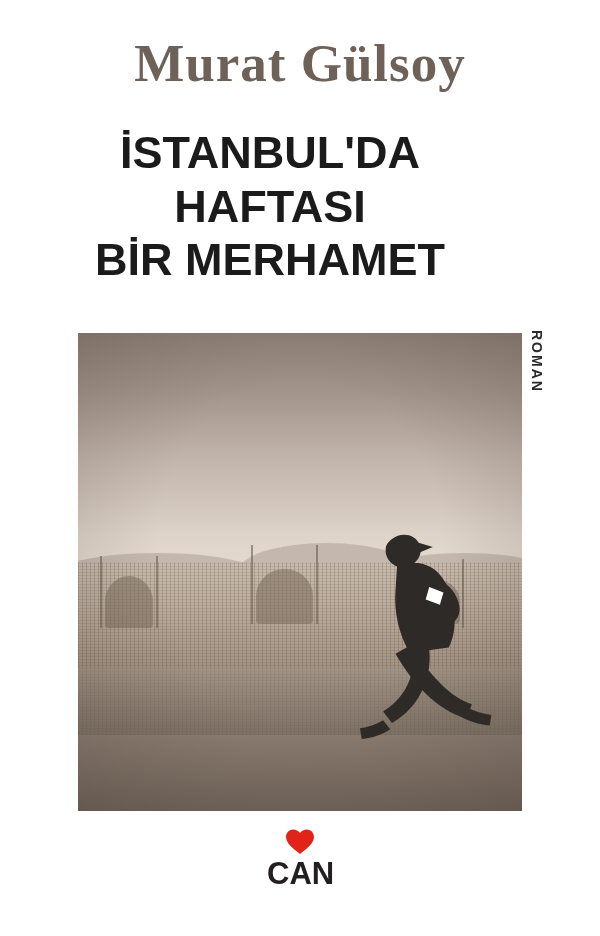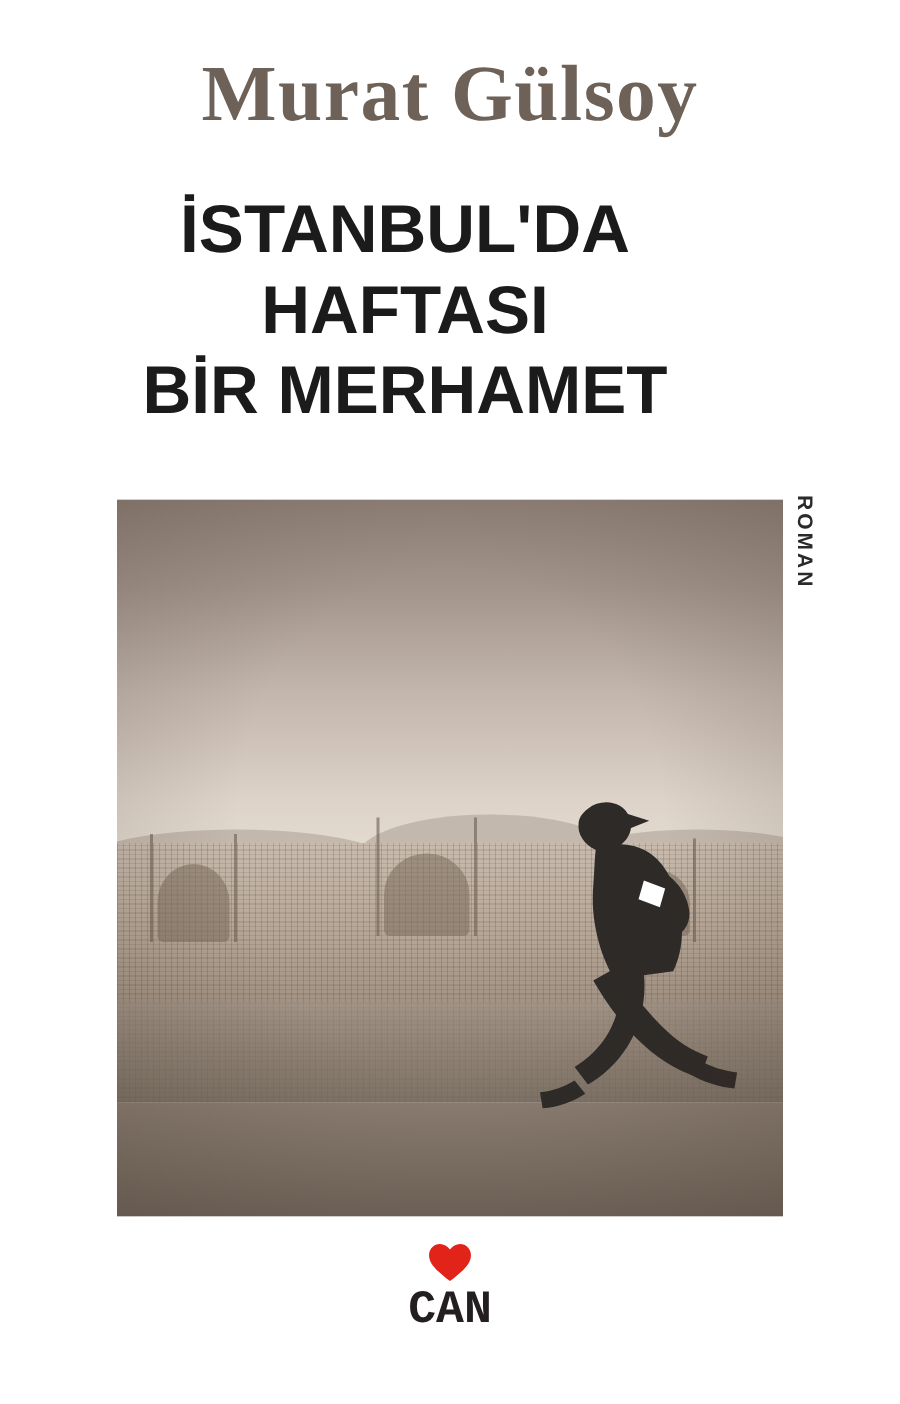--- a/index.html
+++ b/index.html
@@ -164,21 +164,21 @@
     height: 74px;
     text-align: center;
   }
   .logo-heart {
     position: relative;
     width: 30px;
     height: 27px;
     margin: 0 auto 3px auto;
   }
   .logo-can {
-    font-family: Liberation Mono, monospace;
+    font-family: Liberation Sans, sans-serif;
     font-weight: 700;
     font-size: 31px;
     letter-spacing: 0px;
     color: #231f20;
     line-height: 1;
   }
 </style>
 </head>
 <body>
 

